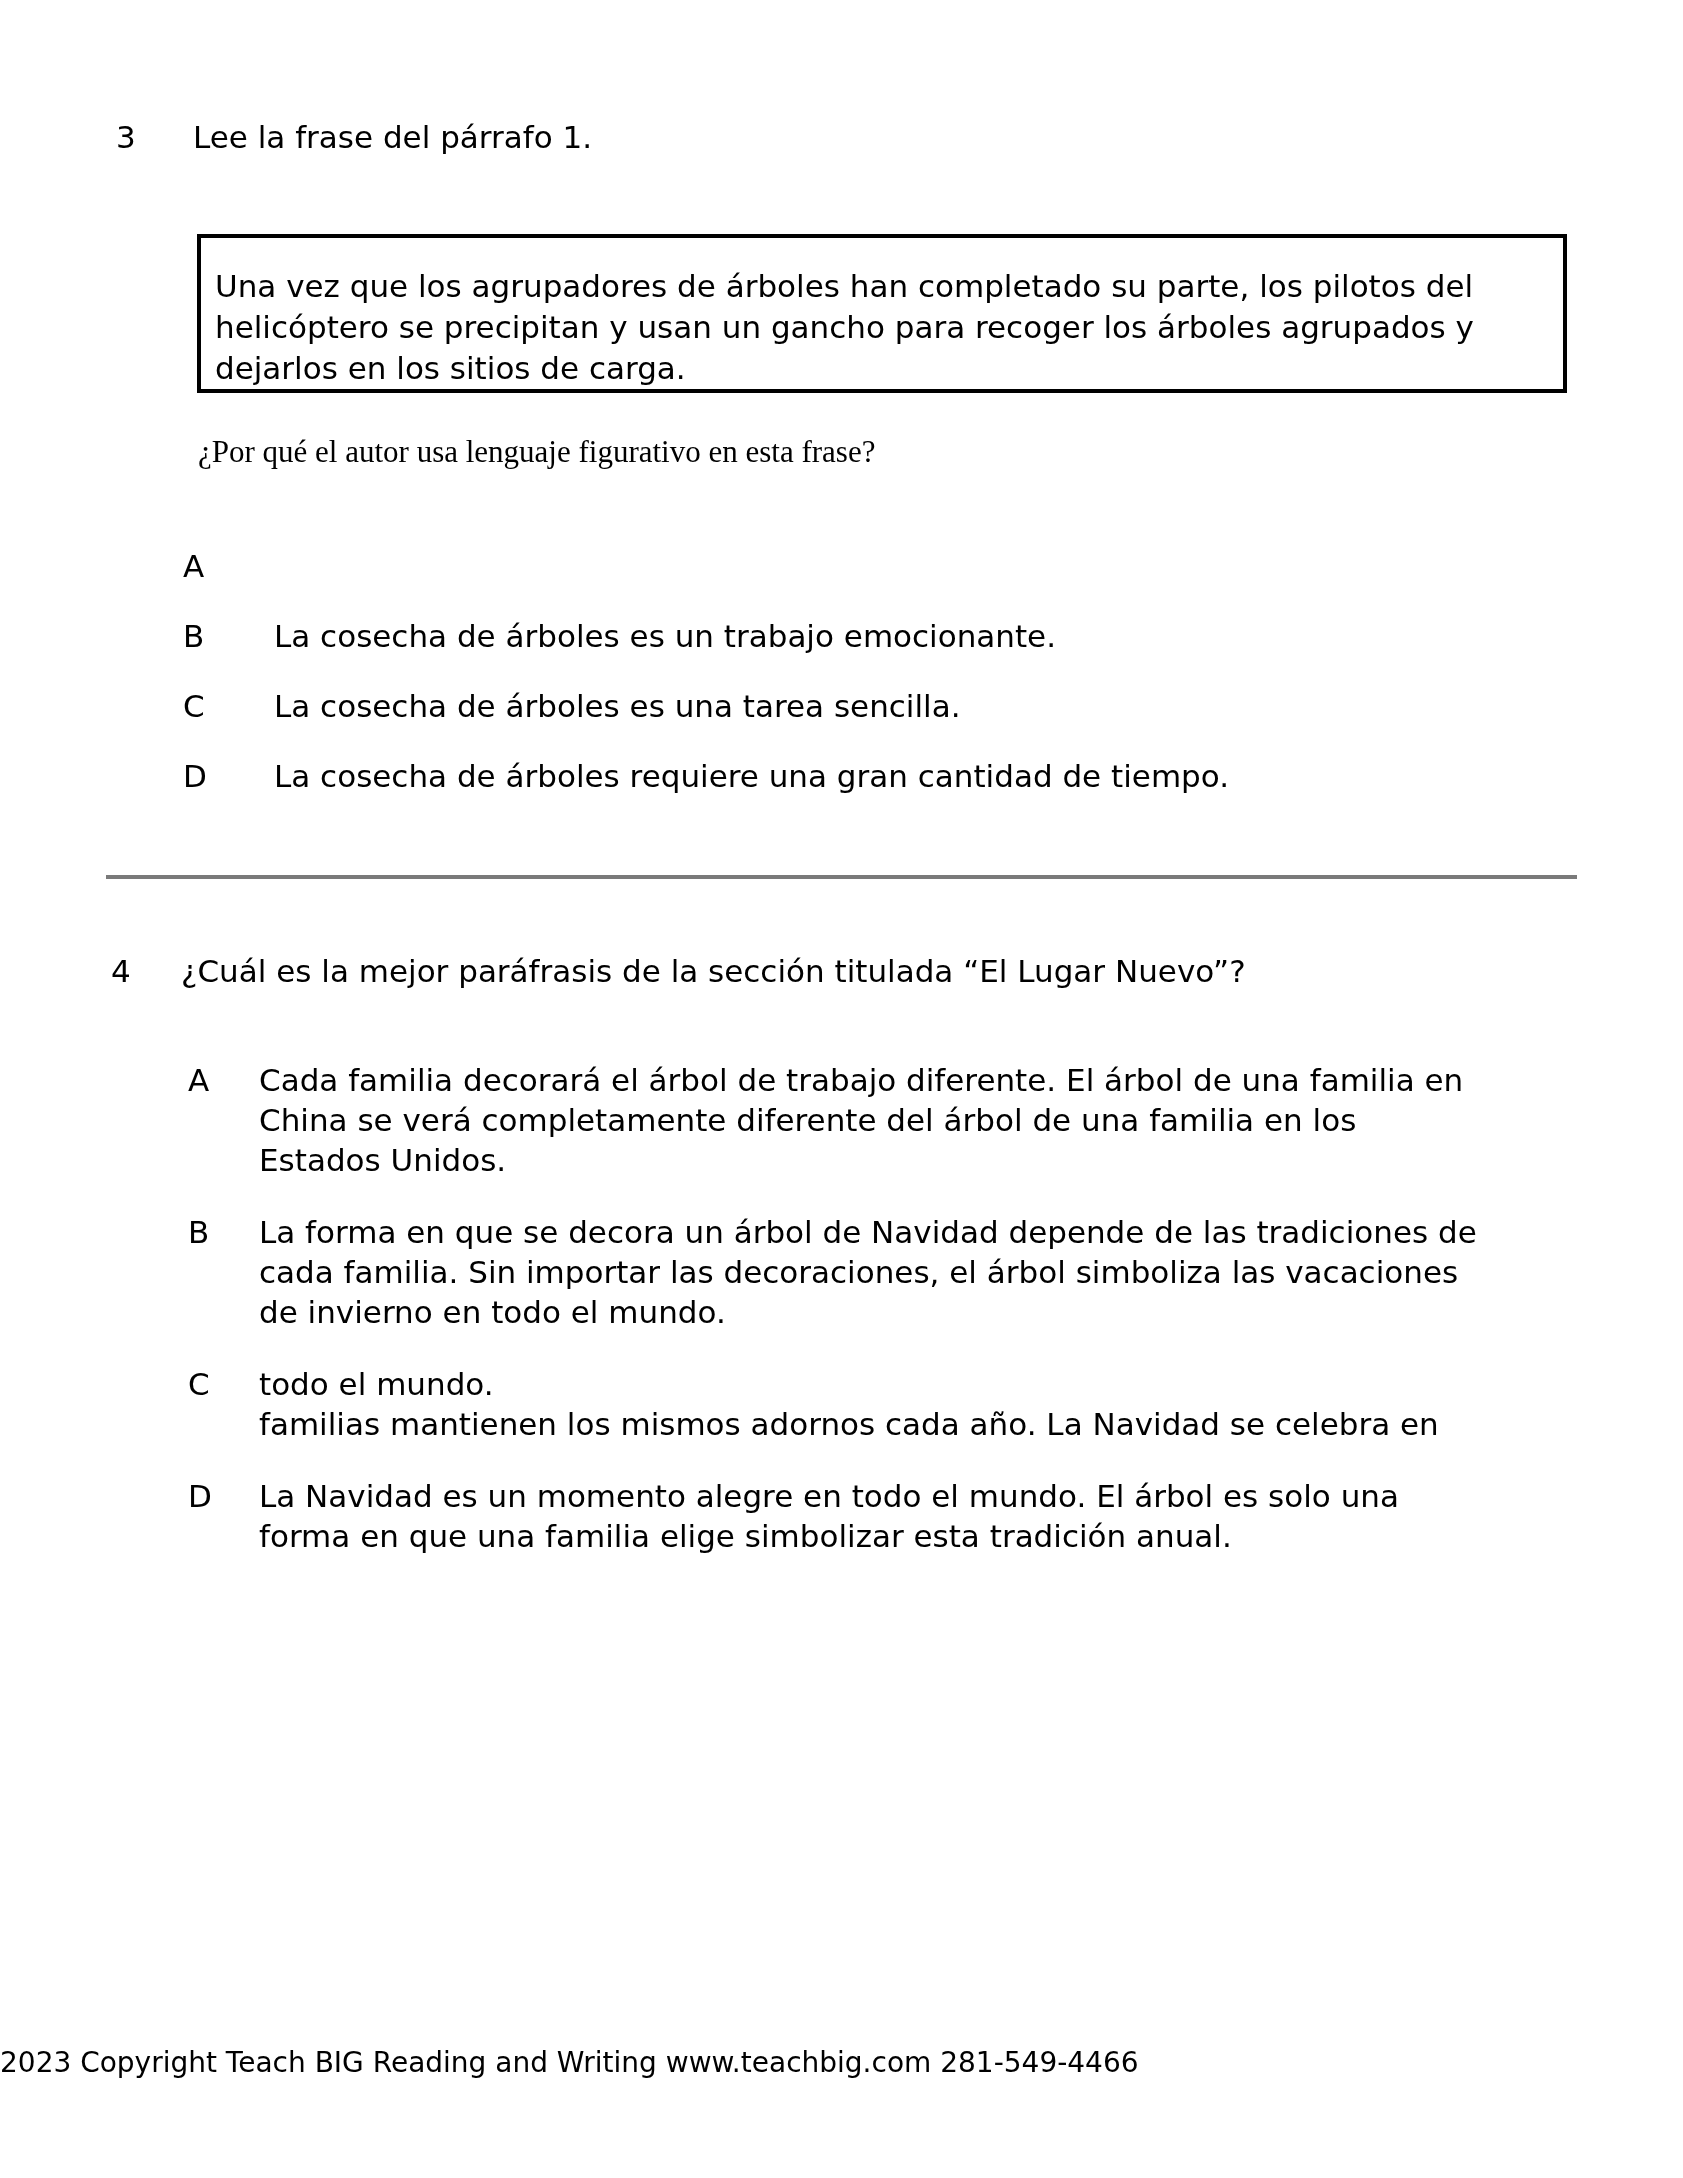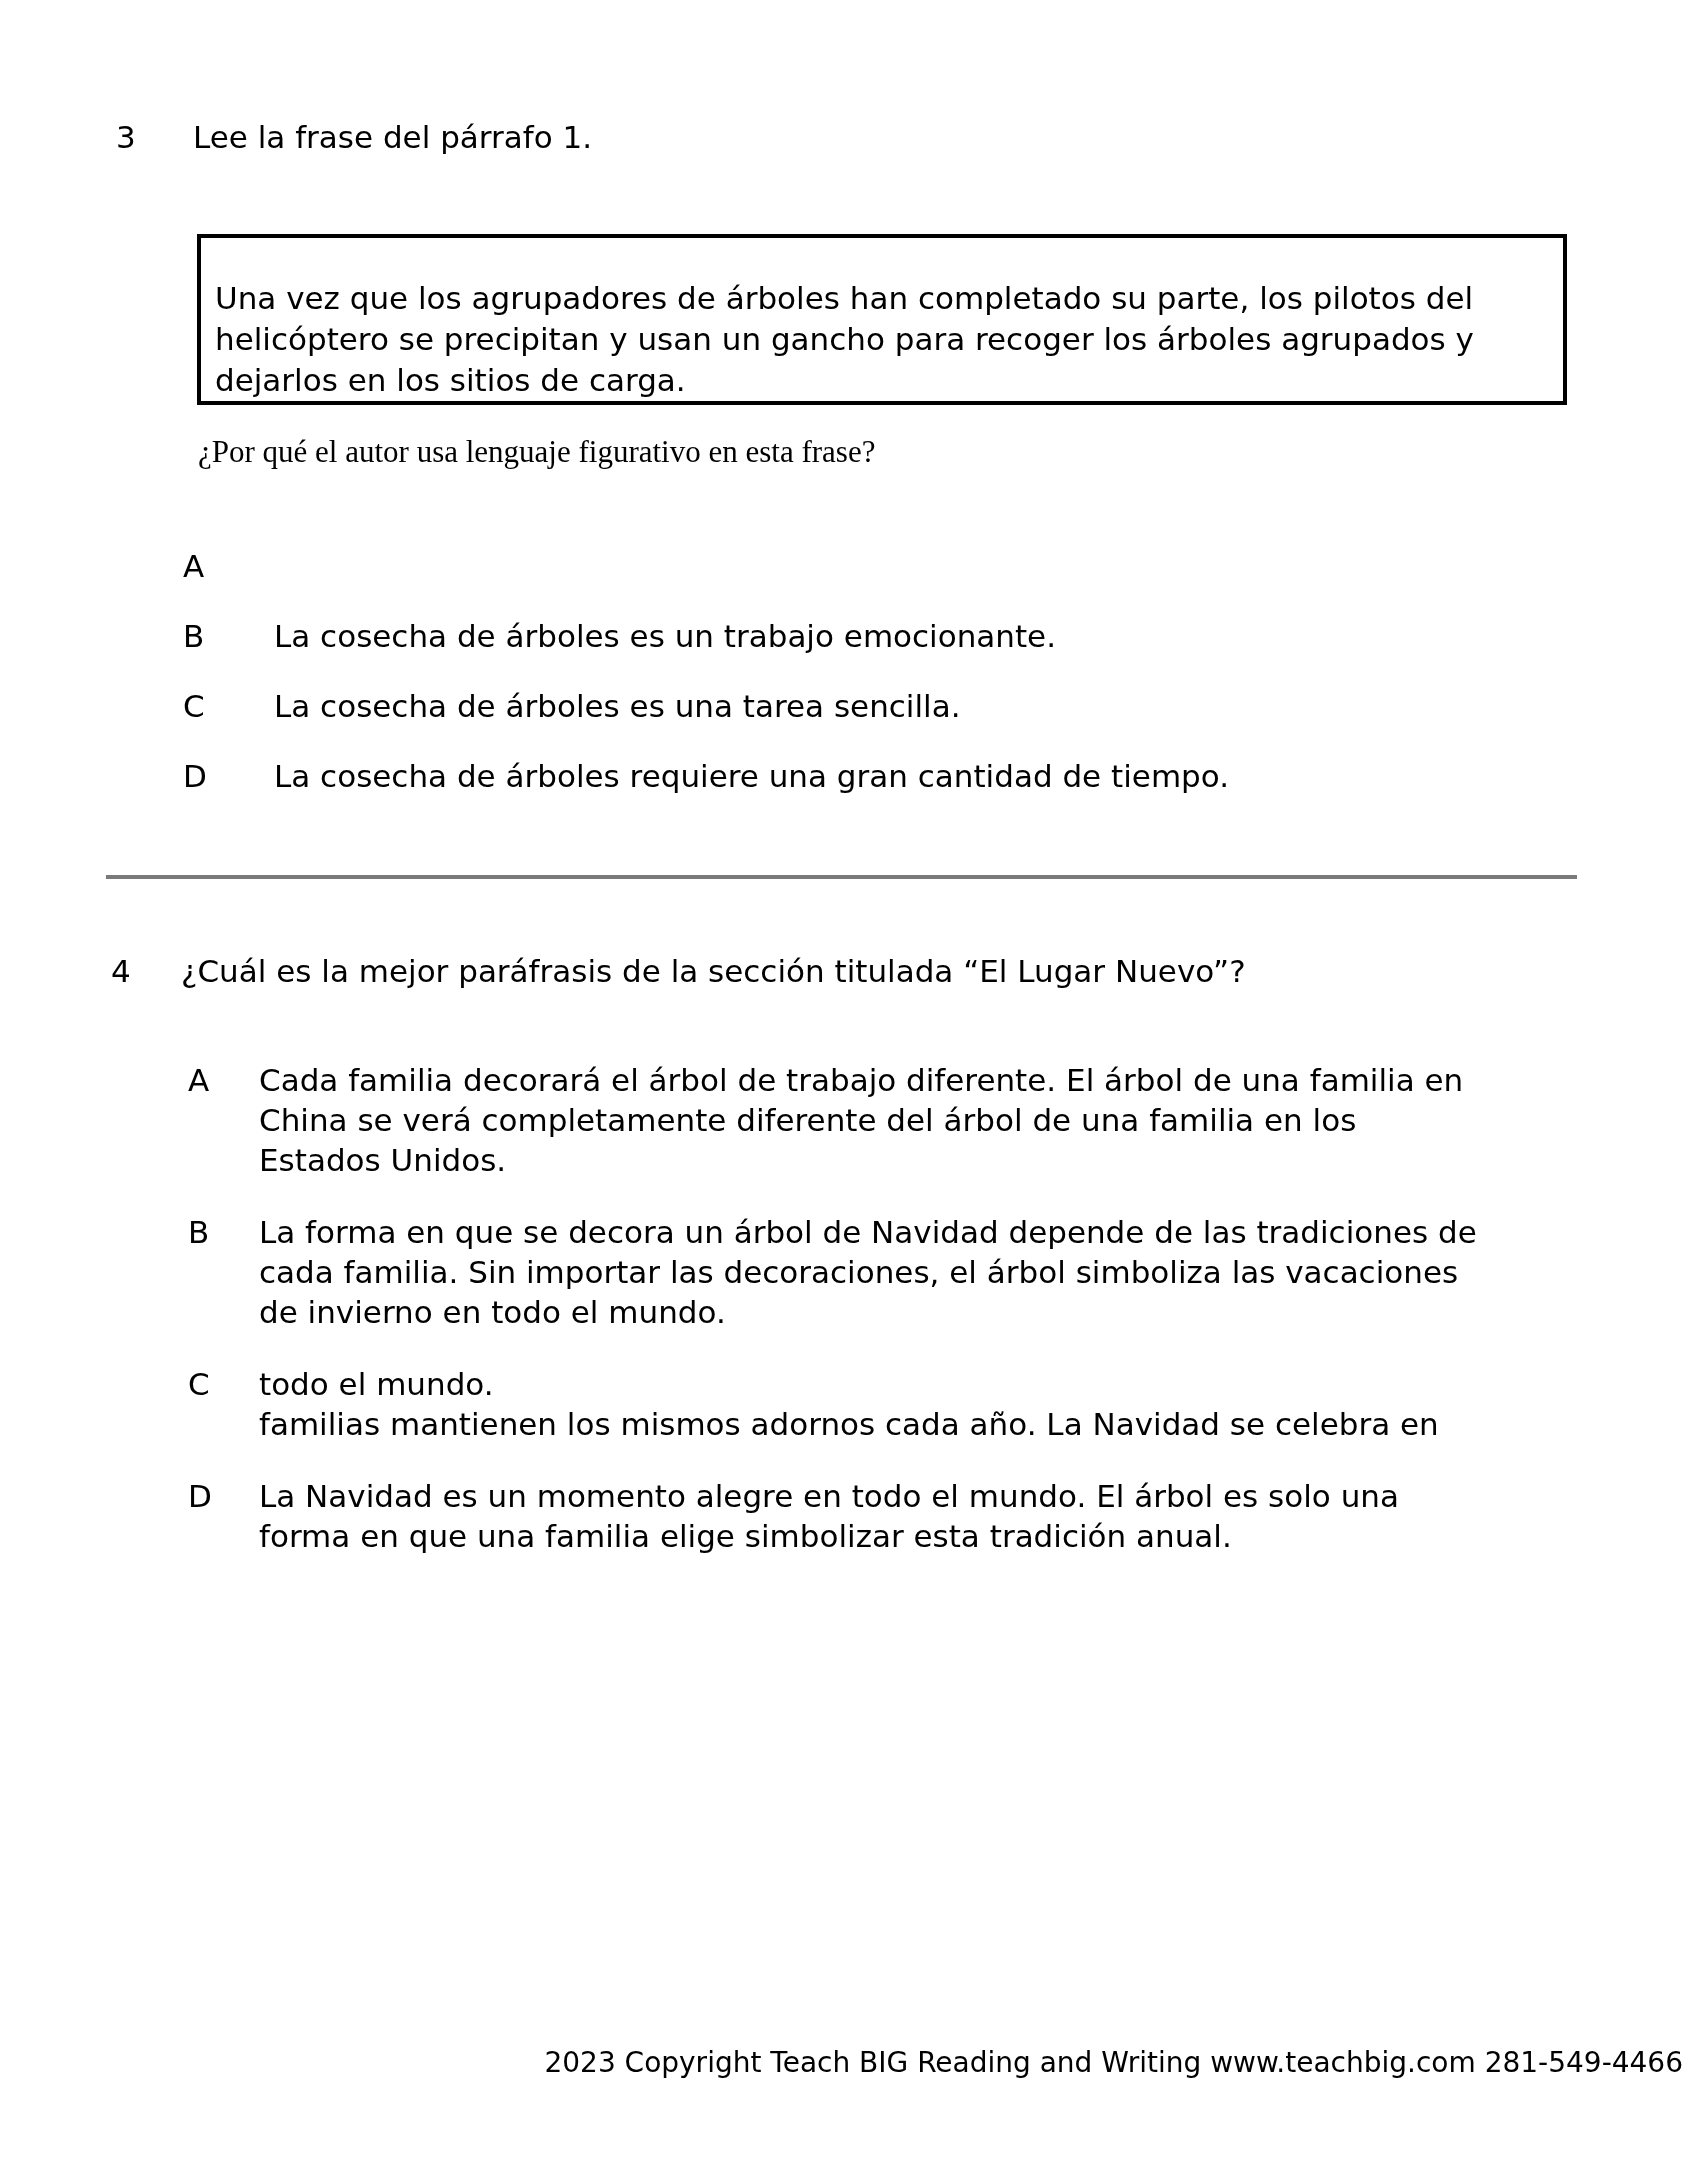--- a/index.html
+++ b/index.html
@@ -22,21 +22,21 @@
   #q4-header { top: 951px; left: 111px; }
   #q4-header .q-num { width: 70px; }
 
   
   .quote-box {
     position: absolute;
     top: 234px; left: 197px;
     width: 1370px;
     box-sizing: border-box;
     border: 4px solid #000000;
-    padding: 40px 16px 0 14px;
+    padding: 28px 16px 0 14px;
     font-size: 31px;
     line-height: 41px;
   }
 
   #q3-question { position: absolute; top: 432px; left: 198px; font-family: Liberation Serif, serif; }
 
   
   #q3-options { position: absolute; top: 546px; left: 183px; }
   #q3-options .opt-row { display: flex; margin-bottom: 30px; }
   #q3-options .opt-letter { flex: 0 0 91px; }
@@ -53,21 +53,21 @@
   #q4-options { position: absolute; top: 1060px; left: 188px; }
   #q4-options .opt-row { display: flex; margin-bottom: 32px; }
   #q4-options .opt-letter { flex: 0 0 71px; }
   #q4-options .opt-text { width: 1337px; }
 
   
   .footer {
     position: absolute;
     top: 2046px; left: 0;
     width: 1683px;
-    text-align: right;
+    text-align: left;
     font-size: 28px;
     line-height: 34px;
   }
 </style>
 </head>
 <body>
 
 <div class="page">
 
   <div class="q-header body-text" id="q3-header">

